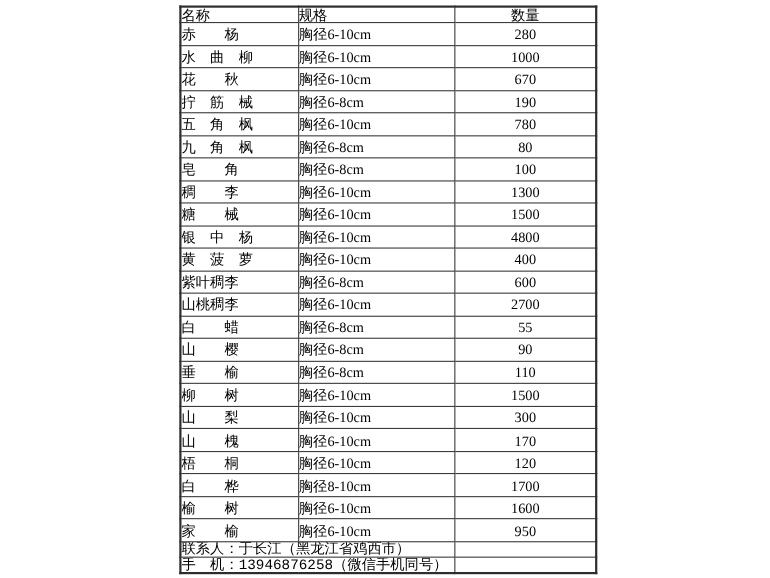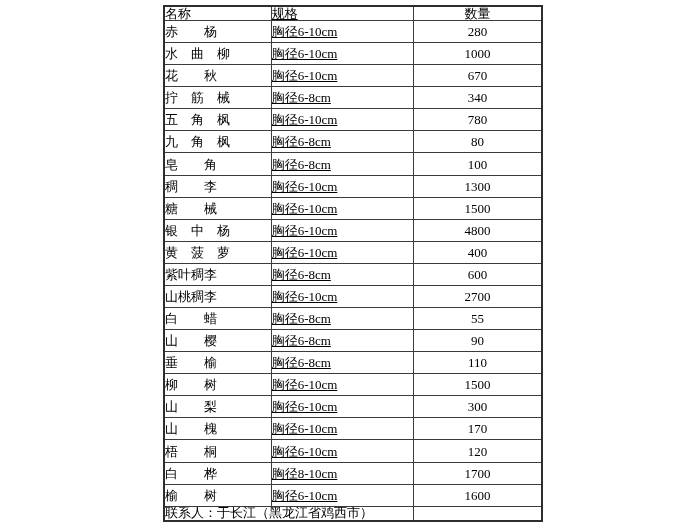--- a/index.html
+++ b/index.html
@@ -31,21 +31,21 @@
     border: 1px solid #3b3b3b;
     font-size: 13px;
     font-weight: normal;
     line-height: 1;
     padding: 0;
     vertical-align: middle;
     white-space: nowrap;
     overflow: hidden;
   }
   .c-name { width: 106px; text-align: left; padding-left: 3px; }
-  .c-spec { width: 141px; text-align: left; padding-left: 5px; text-decoration: underline; }
+  .c-spec { width: 141px; text-align: left; padding-left: 5px; }
   .c-qty  { width: 127px; text-align: center; font-family: Liberation Serif, serif; }
   .c-foot { text-align: left; padding-left: 3px; font-family: Liberation Mono, monospace; }
 </style>
 </head>
 <body>
 
 <div class="page">
   <table class="tree-table">
     <colgroup>
       <col class="c-name">
@@ -71,21 +71,21 @@
           <td class="c-qty">1000</td>
         </tr>
         <tr>
           <td class="c-name">花　　秋</td>
           <td class="c-spec">胸径6-10cm</td>
           <td class="c-qty">670</td>
         </tr>
         <tr>
           <td class="c-name">拧　筋　械</td>
           <td class="c-spec">胸径6-8cm</td>
-          <td class="c-qty">340</td>
+          <td class="c-qty">190</td>
         </tr>
         <tr>
           <td class="c-name">五　角　枫</td>
           <td class="c-spec">胸径6-10cm</td>
           <td class="c-qty">780</td>
         </tr>
         <tr>
           <td class="c-name">九　角　枫</td>
           <td class="c-spec">胸径6-8cm</td>
           <td class="c-qty">80</td>
@@ -163,21 +163,30 @@
         <tr>
           <td class="c-name">白　　桦</td>
           <td class="c-spec">胸径8-10cm</td>
           <td class="c-qty">1700</td>
         </tr>
         <tr>
           <td class="c-name">榆　　树</td>
           <td class="c-spec">胸径6-10cm</td>
           <td class="c-qty">1600</td>
         </tr>
+        <tr>
+          <td class="c-name">家　　榆</td>
+          <td class="c-spec">胸径6-10cm</td>
+          <td class="c-qty">950</td>
+        </tr>
       </tbody>
     <tfoot>
       <tr>
         <td class="c-foot" colspan="2">联系人：于长江（黑龙江省鸡西市）</td>
+        <td class="c-qty"></td>
+      </tr>
+      <tr>
+        <td class="c-foot" colspan="2">手　机：13946876258（微信手机同号）</td>
         <td class="c-qty"></td>
       </tr>
     </tfoot>
   </table>
 </div>
 
 </body></html>

